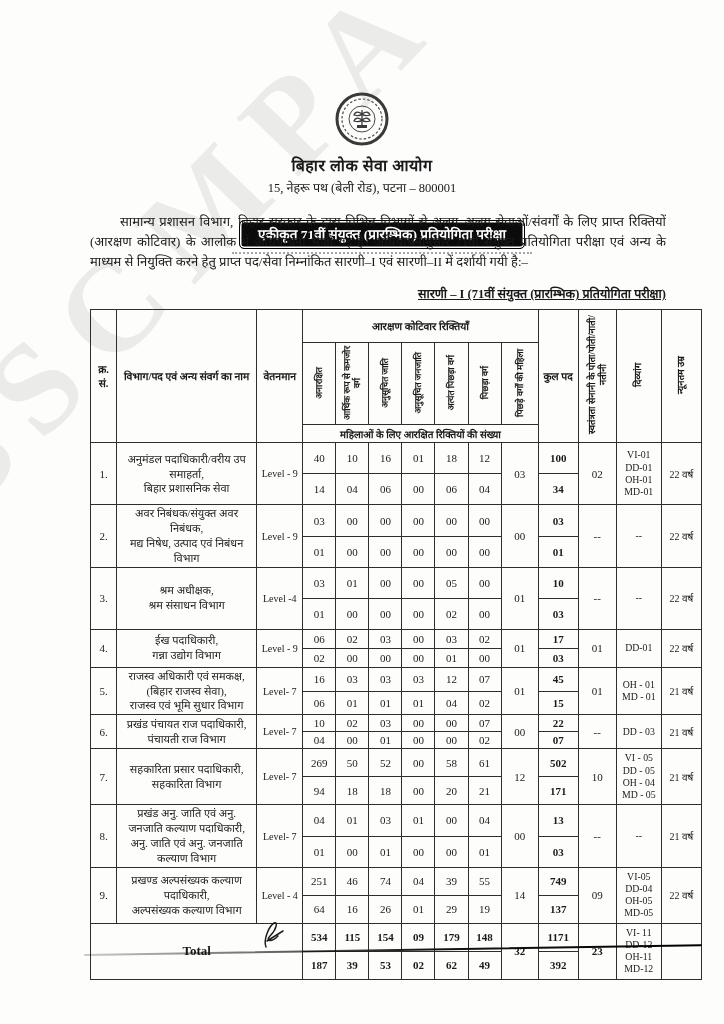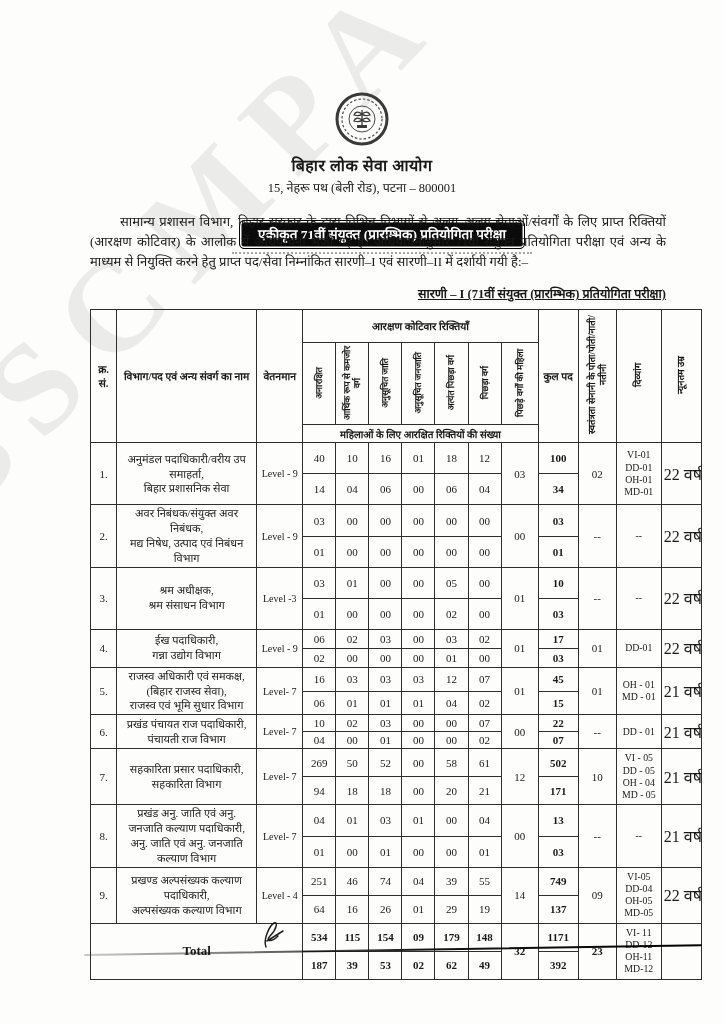--- a/index.html
+++ b/index.html
@@ -57,21 +57,21 @@
   }
   .vth span{max-height:128px;font-size:9.5px;}
   .vcat span{max-height:76px;font-size:9px;}
   .h2row{height:82px;}
   .h3row{height:18px;}
   .h3row th{font-size:10px;}
   td.dept{text-align:left;padding-left:4px;white-space:pre-line;font-size:11px;line-height:1.35;}
   td.num{font-size:11px;}
   td.bold,th.bold{font-weight:700;margin-left:20px;}
   td.dis{white-space:pre-line;font-size:9.8px;line-height:1.25;padding:0 1px;}
-  td.age{font-size:16px;white-space:nowrap;}
+  td.age{font-size:10px;white-space:nowrap;}
   td.pay{font-size:10px;white-space:nowrap;}
   td.total-label{font-size:13px;font-weight:700;font-family:"Liberation Serif",serif;}
   
   .signature{position:absolute;left:252px;top:916px;z-index:3;}
   .scanline{
     position:absolute;left:84px;top:954px;width:618px;height:2px;z-index:3;
     background:linear-gradient(to right,rgba(0,0,0,.2),#151515 55%,#000);
     transform:rotate(-0.9deg);transform-origin:left center;border-radius:2px;
   }
 </style>
@@ -198,21 +198,21 @@
             <td class="num">00</td>
             <td class="num">00</td>
             <td class="num">00</td>
             <td class="num">00</td>
             <td class="num bold">01</td>
           </tr>
           <tr style="height: 31px;">
             <td rowspan="2" class="num">3.</td>
             <td rowspan="2" class="dept">श्रम अधीक्षक,
 श्रम संसाधन विभाग</td>
-            <td rowspan="2" class="pay">Level -3</td>
+            <td rowspan="2" class="pay">Level -4</td>
             <td class="num">03</td>
             <td class="num">01</td>
             <td class="num">00</td>
             <td class="num">00</td>
             <td class="num">05</td>
             <td class="num">00</td>
             <td rowspan="2" class="num">01</td>
             <td class="num bold">10</td>
             <td rowspan="2" class="num">--</td>
             <td rowspan="2" class="dis">--</td>
@@ -288,21 +288,21 @@
             <td rowspan="2" class="pay">Level- 7</td>
             <td class="num">10</td>
             <td class="num">02</td>
             <td class="num">03</td>
             <td class="num">00</td>
             <td class="num">00</td>
             <td class="num">07</td>
             <td rowspan="2" class="num">00</td>
             <td class="num bold">22</td>
             <td rowspan="2" class="num">--</td>
-            <td rowspan="2" class="dis">DD - 01</td>
+            <td rowspan="2" class="dis">DD - 03</td>
             <td rowspan="2" class="age">21 वर्ष</td>
           </tr>
           <tr style="height: 17px;">
             <td class="num">04</td>
             <td class="num">00</td>
             <td class="num">01</td>
             <td class="num">00</td>
             <td class="num">00</td>
             <td class="num">02</td>
             <td class="num bold">07</td>

